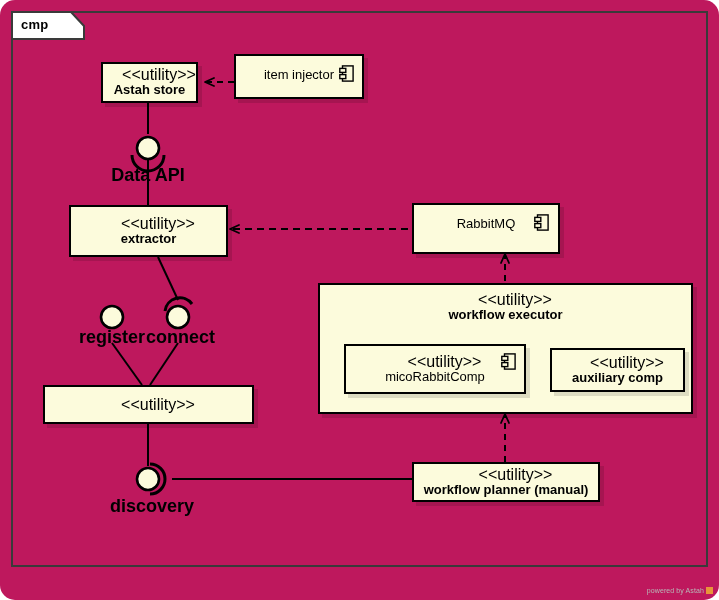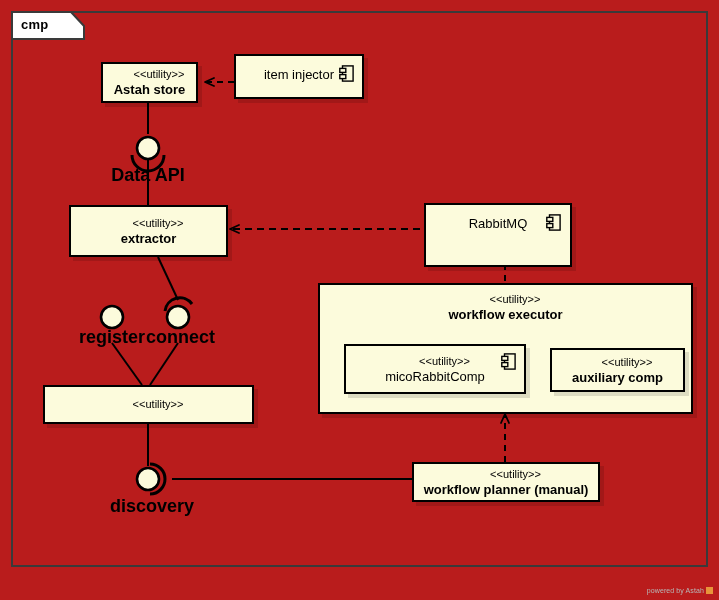--- a/index.html
+++ b/index.html
@@ -7,22 +7,23 @@
     padding: 0;
     background: #ffffff;
   }
   body {
     font-family: "Liberation Sans", sans-serif;
   }
   #canvas {
     position: relative;
     width: 719px;
     height: 600px;
-    background: #b91c1c;
+    background: #be185d;
     overflow: hidden;
+    border-radius: 15px;
   }
   
   #frame {
     position: absolute;
     left: 11px;
     top: 11px;
     width: 697px;
     height: 556px;
     box-sizing: border-box;
     border: 2px solid #3a3a3a;
@@ -53,21 +54,21 @@
     border: 2px solid #000000;
     box-shadow: 4px 4px 0 rgba(0,0,0,0.12);
     display: flex;
     flex-direction: column;
     align-items: center;
     justify-content: center;
     text-align: center;
     color: #000000;
   }
   .cbox .stereo {
-    font-size: 11px;
+    font-size: 16px;
     font-weight: normal;
     line-height: 15px;
     color: #000000;
     margin-left: 19px;
   }
   .cbox .nm {
     font-size: 13px;
     font-weight: bold;
     line-height: 16px;
     color: #000000;
@@ -225,21 +226,21 @@
   </div>
   <div class="iface-label" style="left:108px; top:165px; width:80px;">Data API</div>
 
   <div class="cbox centerlabel" style="left:69px; top:205px; width:159px; height:52px;">
     <div class="inner">
       <div class="stereo">&lt;&lt;utility&gt;&gt;</div>
       <div class="nm">extractor</div>
     </div>
   </div>
 
-  <div class="cbox" style="left:424px; top:203px; width:148px; height:64px; align-items:flex-start; justify-content:flex-start;">
+  <div class="cbox" style="left:412px; top:203px; width:148px; height:51px; align-items:flex-start; justify-content:flex-start;">
     <div style="position:absolute; left:0; right:0; top:9px; text-align:center;">
       <span class="nm plain">RabbitMQ</span>
     </div>
     <svg class="comp-icon" style="right:9px; top:9px;" viewBox="0 0 15 17">
       <rect x="3.5" y="0.9" width="10.6" height="15.2" fill="#fcfbdc" stroke="#000000" stroke-width="1.4"></rect>
       <rect x="0.8" y="3.4" width="6" height="4" fill="#fcfbdc" stroke="#000000" stroke-width="1.4"></rect>
       <rect x="0.8" y="9.6" width="6" height="4" fill="#fcfbdc" stroke="#000000" stroke-width="1.4"></rect>
     </svg>
   </div>
 

